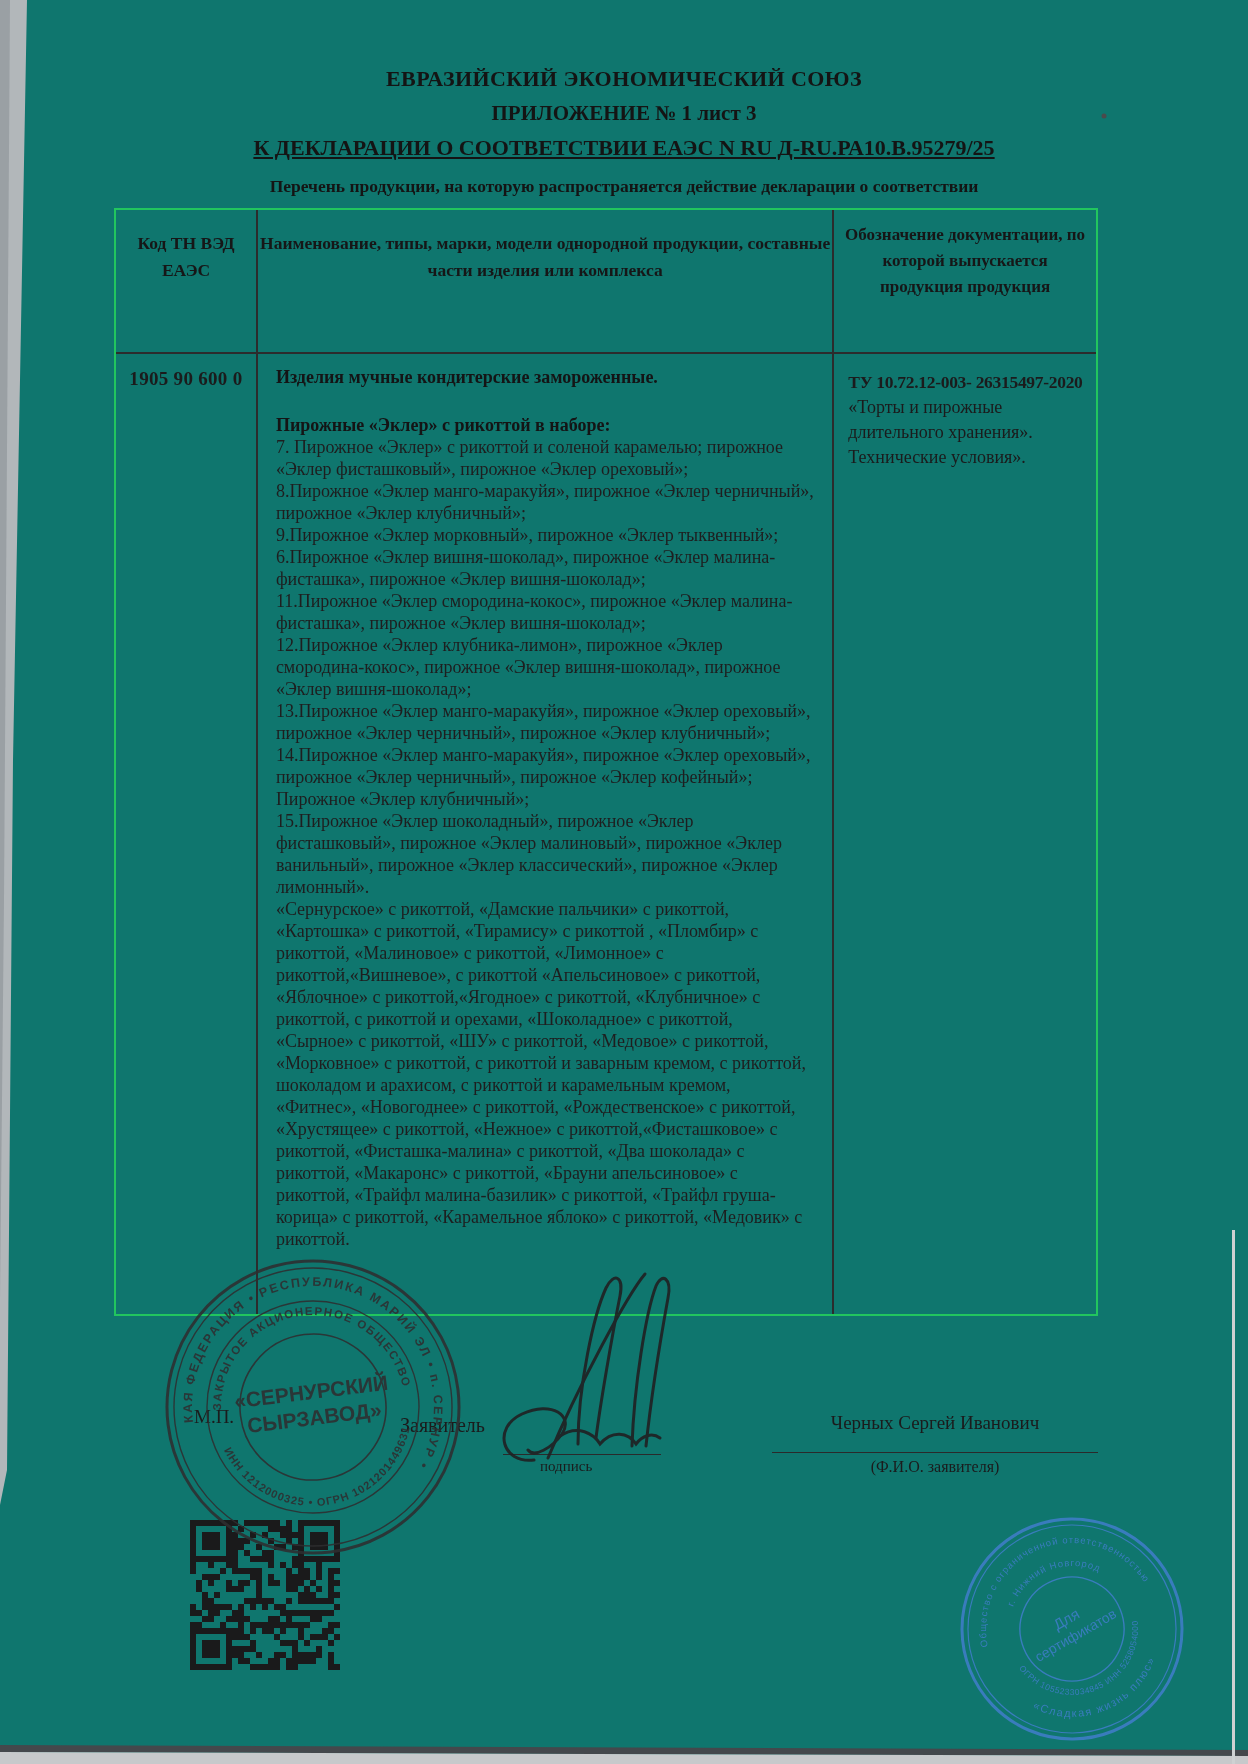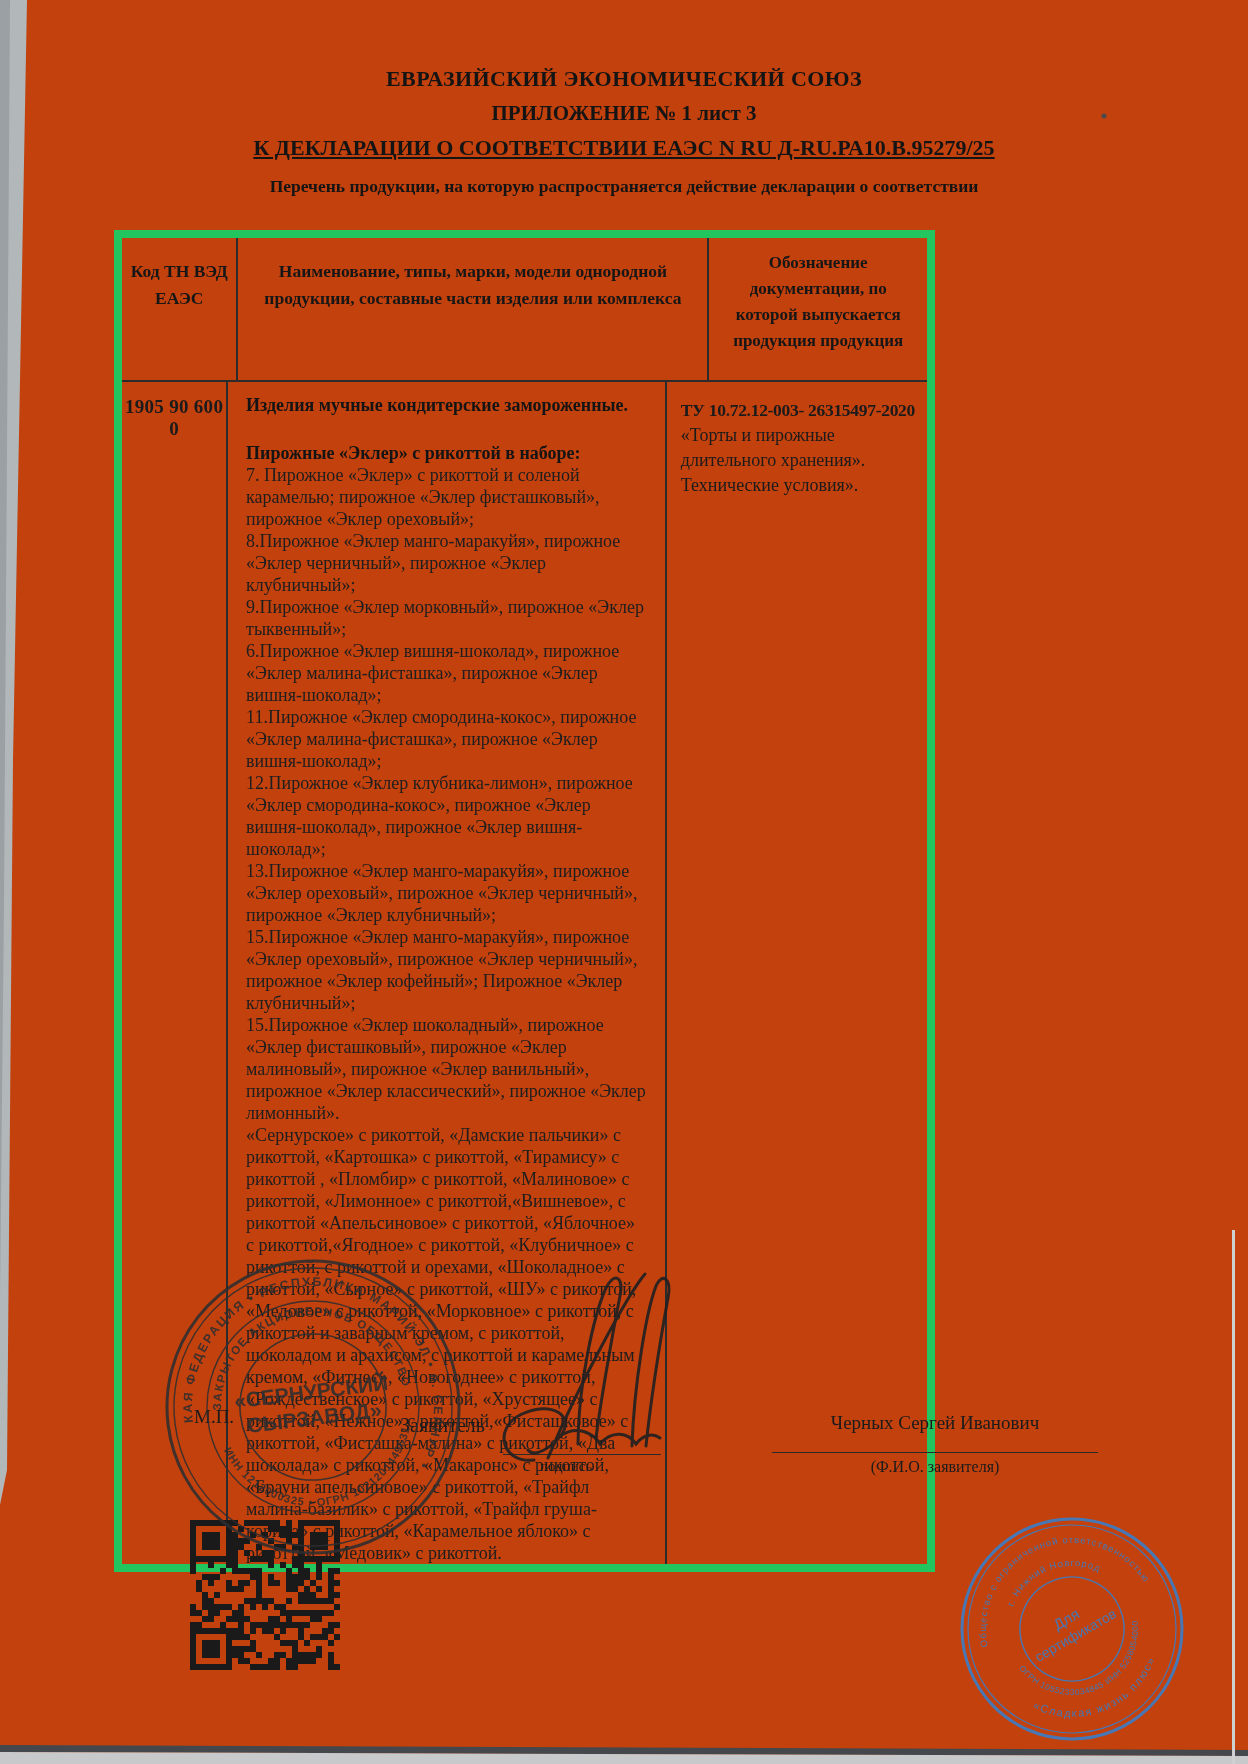--- a/index.html
+++ b/index.html
@@ -1,23 +1,23 @@
 <!DOCTYPE html>
 <html><head>
 <meta charset="utf-8">
 <style>
   html,body{margin:0;padding:0;}
   body{background:#d8dadb;font-family:"Liberation Serif",serif;}
-  .page{position:relative;width:1248px;height:1764px;background:#c2410c;overflow:hidden;color:#1b1b1c;}
+  .page{position:relative;width:1248px;height:1764px;background:#0f766e;overflow:hidden;color:#1b1b1c;}
   .hdr{position:absolute;left:24px;width:1200px;text-align:center;font-weight:bold;color:#141414;}
   .t1{top:66px;font-size:22px;letter-spacing:.4px;}
   .t2{top:101px;font-size:21px;}
   .t3{top:135px;font-size:22px;text-decoration:underline;}
   .sub{top:176px;font-size:17.5px;font-weight:bold;}
-  .tbl{position:absolute;left:114px;top:208px;width:821px;border:8px solid #22c55e;box-sizing:border-box;margin-top:22px;}
+  .tbl{position:absolute;left:114px;top:208px;width:984px;border:2px solid #22c55e;box-sizing:border-box;}
   .trow{display:flex;}
   .hrow{border-bottom:2px solid #2c2c2d;min-height:144px;box-sizing:border-box;}
   .c1{width:148px;box-sizing:border-box;border-right:2px solid #2c2c2d;}
   .c2{width:600px;box-sizing:border-box;border-right:2px solid #2c2c2d;}
   .c3{width:272px;box-sizing:border-box;}
   .hc{font-weight:bold;text-align:center;font-size:17.5px;line-height:27px;padding-top:20px;color:#161617;}
   .hc3{padding:12px 10px 0 10px;line-height:26px;font-size:17px;}
   .brow{min-height:960px;}
   .code{font-weight:bold;font-size:19px;text-align:center;padding-top:14px;letter-spacing:.3px;}
   .bodycell{padding:12px 18px 0 18px;font-size:18px;line-height:22px;color:#1e1e1f;}
@@ -62,21 +62,21 @@
       <div class="c2 bodycell">
         <div class="b intro">Изделия мучные  кондитерские замороженные.</div>
         <div class="b">Пирожные «Эклер» с рикоттой в наборе:</div>
         <div>7. Пирожное «Эклер» с рикоттой и соленой карамелью; пирожное «Эклер фисташковый», пирожное «Эклер ореховый»;</div>
         <div>8.Пирожное «Эклер манго-маракуйя», пирожное «Эклер черничный», пирожное «Эклер клубничный»;</div>
         <div>9.Пирожное «Эклер морковный», пирожное «Эклер тыквенный»;</div>
         <div>6.Пирожное «Эклер вишня-шоколад», пирожное «Эклер малина-фисташка», пирожное «Эклер вишня-шоколад»;</div>
         <div>11.Пирожное «Эклер смородина-кокос», пирожное «Эклер малина-фисташка», пирожное «Эклер вишня-шоколад»;</div>
         <div>12.Пирожное «Эклер клубника-лимон», пирожное «Эклер смородина-кокос», пирожное «Эклер вишня-шоколад», пирожное «Эклер вишня-шоколад»;</div>
         <div>13.Пирожное «Эклер манго-маракуйя», пирожное «Эклер ореховый», пирожное «Эклер черничный», пирожное «Эклер клубничный»;</div>
-        <div>15.Пирожное «Эклер манго-маракуйя», пирожное «Эклер ореховый», пирожное «Эклер черничный», пирожное «Эклер кофейный»; Пирожное «Эклер клубничный»;</div>
+        <div>14.Пирожное «Эклер манго-маракуйя», пирожное «Эклер ореховый», пирожное «Эклер черничный», пирожное «Эклер кофейный»; Пирожное «Эклер клубничный»;</div>
         <div>15.Пирожное «Эклер шоколадный», пирожное «Эклер фисташковый», пирожное «Эклер малиновый», пирожное «Эклер ванильный», пирожное «Эклер классический», пирожное «Эклер лимонный».</div>
         <div>«Сернурское» с рикоттой, «Дамские пальчики» с рикоттой, «Картошка» с рикоттой, «Тирамису» с рикоттой , «Пломбир» с рикоттой, «Малиновое» с рикоттой, «Лимонное» с рикоттой,«Вишневое», с рикоттой «Апельсиновое» с рикоттой, «Яблочное» с рикоттой,«Ягодное» с рикоттой, «Клубничное» с рикоттой, с рикоттой и орехами, «Шоколадное» с рикоттой, «Сырное» с рикоттой, «ШУ» с рикоттой, «Медовое» с рикоттой, «Морковное» с рикоттой, с рикоттой и заварным кремом, с рикоттой, шоколадом и арахисом, с рикоттой и карамельным кремом, «Фитнес», «Новогоднее» с рикоттой, «Рождественское» с рикоттой, «Хрустящее» с рикоттой, «Нежное» с рикоттой,«Фисташковое» с рикоттой, «Фисташка-малина» с рикоттой, «Два шоколада» с рикоттой, «Макаронс» с рикоттой, «Брауни апельсиновое» с рикоттой, «Трайфл малина-базилик» с рикоттой, «Трайфл  груша-корица» с рикоттой, «Карамельное яблоко» с рикоттой,  «Медовик» с рикоттой.</div>
       </div>
       <div class="c3 doccell">
         <span class="ref">ТУ 10.72.12-003- 26315497-2020</span>
         <span>«Торты и пирожные длительного хранения». Технические условия».</span>
       </div>
     </div>
   </div>
 

